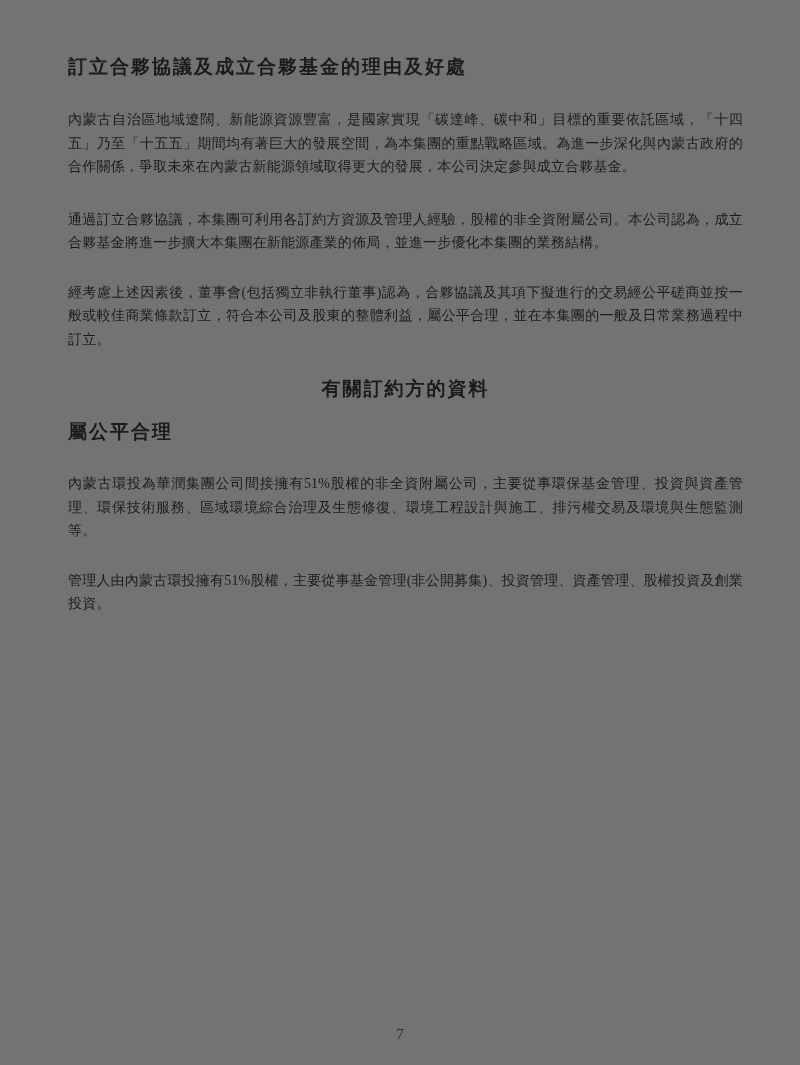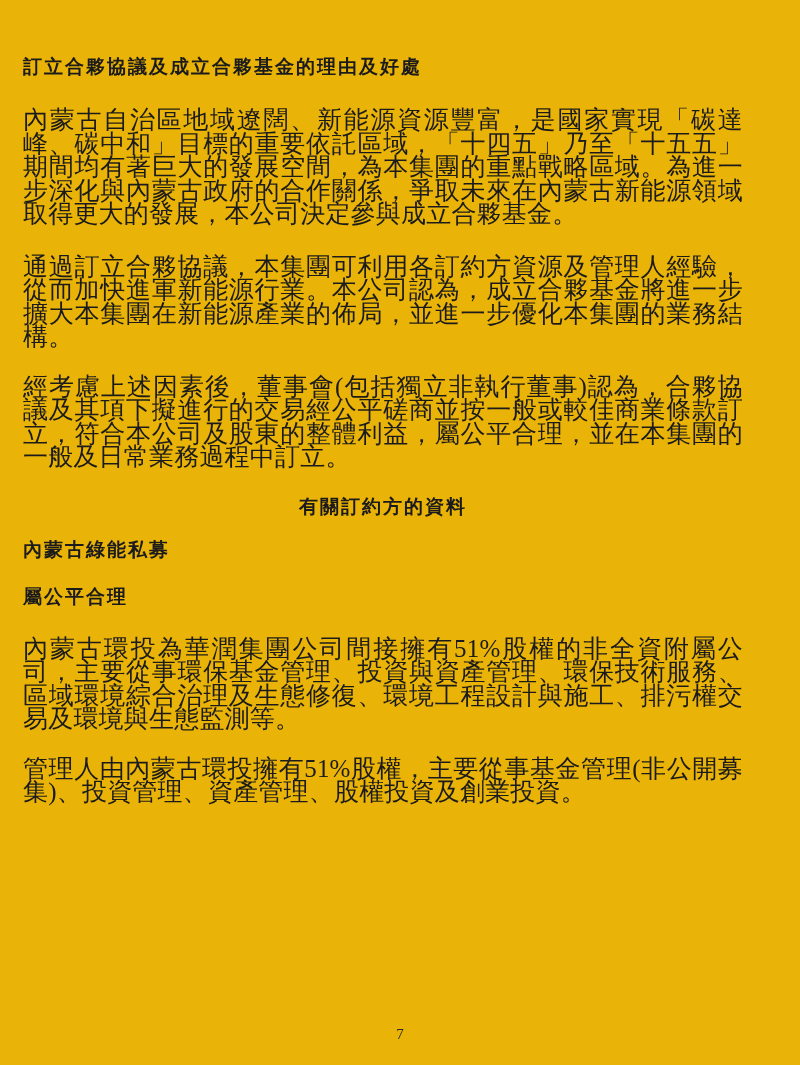--- a/index.html
+++ b/index.html
@@ -5,37 +5,37 @@
   html, body {
     margin: 0;
     padding: 0;
     background: #ffffff;
   }
   .page {
     position: relative;
     width: 800px;
     height: 1065px;
     margin: 0 auto;
-    background: #eab308;
+    background: #737373;
     color: #1b1b1b;
     box-sizing: border-box;
-    padding: 55px 57px 0 23px;
+    padding: 55px 57px 0 68px;
     overflow: hidden;
     font-family: "Liberation Serif", "DejaVu Serif", serif;
   }
   .heading {
     font-family: "Liberation Sans", "DejaVu Sans", sans-serif;
     font-weight: 700;
     font-size: 19px;
     line-height: 24px;
     letter-spacing: 2px;
     margin: 0 0 26px 0;
   }
   .para {
-    font-size: 25px;
+    font-size: 14px;
     line-height: 23.5px;
     margin: 0 0 26px 0;
     text-align: justify;
     text-align-last: left;
     letter-spacing: 0.2px;
   }
   
   .mb29 { margin-bottom: 29px; }
   .mb28 { margin-bottom: 28px; }
   .mb26 { margin-bottom: 26px; }
@@ -55,27 +55,26 @@
 </style>
 </head>
 <body>
 
 <div class="page">
 
   <h1 class="heading mb29">訂立合夥協議及成立合夥基金的理由及好處</h1>
 
   <p class="para mb29">內蒙古自治區地域遼闊、新能源資源豐富，是國家實現「碳達峰、碳中和」目標的重要依託區域，「十四五」乃至「十五五」期間均有著巨大的發展空間，為本集團的重點戰略區域。為進一步深化與內蒙古政府的合作關係，爭取未來在內蒙古新能源領域取得更大的發展，本公司決定參與成立合夥基金。</p>
 
-  <p class="para mb26">通過訂立合夥協議，本集團可利用各訂約方資源及管理人經驗，從而加快進軍新能源行業。本公司認為，成立合夥基金將進一步擴大本集團在新能源產業的佈局，並進一步優化本集團的業務結構。</p>
+  <p class="para mb26">通過訂立合夥協議，本集團可利用各訂約方資源及管理人經驗，股權的非全資附屬公司。本公司認為，成立合夥基金將進一步擴大本集團在新能源產業的佈局，並進一步優化本集團的業務結構。</p>
 
   <p class="para mb24">經考慮上述因素後，董事會(包括獨立非執行董事)認為，合夥協議及其項下擬進行的交易經公平磋商並按一般或較佳商業條款訂立，符合本公司及股東的整體利益，屬公平合理，並在本集團的一般及日常業務過程中訂立。</p>
 
   <h2 class="heading mb19">有關訂約方的資料</h2>
 
-  <h3 class="heading mb23">內蒙古綠能私募</h3>
 
 
   <h3 class="heading mb28">屬公平合理</h3>
 
   <p class="para mb26">內蒙古環投為華潤集團公司間接擁有51%股權的非全資附屬公司，主要從事環保基金管理、投資與資產管理、環保技術服務、區域環境綜合治理及生態修復、環境工程設計與施工、排污權交易及環境與生態監測等。</p>
 
   <p class="para">管理人由內蒙古環投擁有51%股權，主要從事基金管理(非公開募集)、投資管理、資產管理、股權投資及創業投資。</p>
 
   <div class="page-footer">7</div>
 

